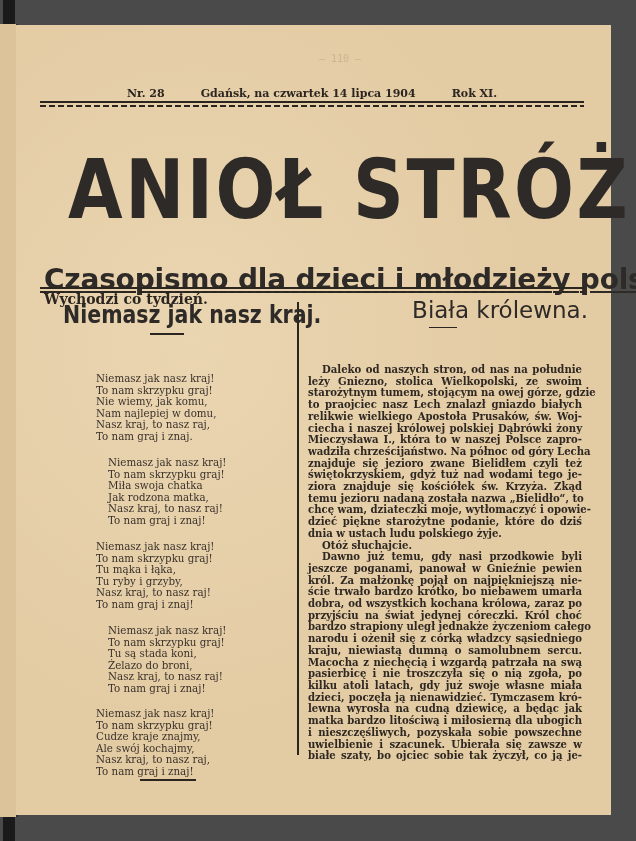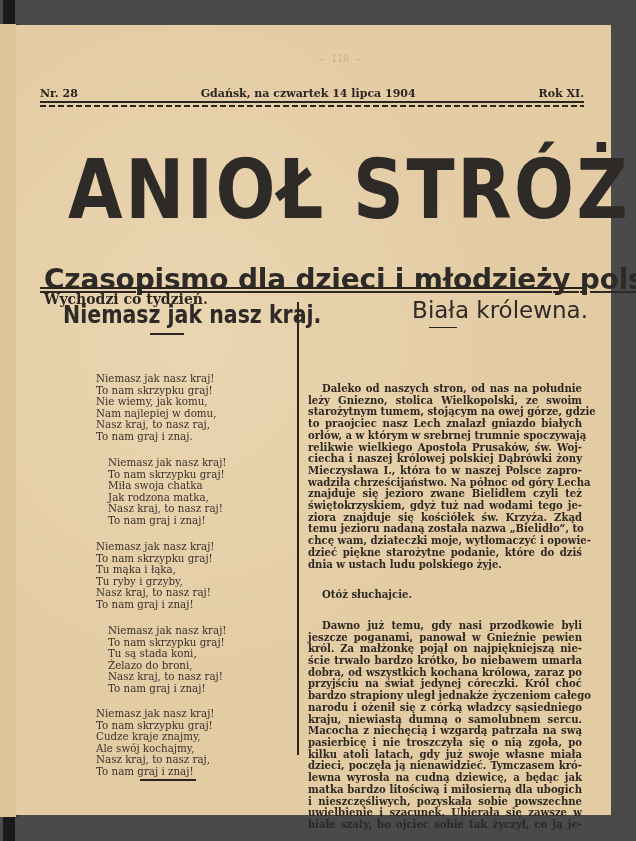--- a/index.html
+++ b/index.html
@@ -21,21 +21,21 @@
     color:#2b2520;
   }
   .ghost {
     position:absolute; left:255px; top:28px; font-size:10px; color:#cdb48d;
     font-family:"DejaVu Sans Mono", monospace;
     margin-left:48px;
   }
   .masthead-line {
     position:absolute; left:24px; top:62px; width:544px;
     font-family:"DejaVu Serif", serif; font-weight:bold; font-size:11px;
-    display:flex; justify-content:space-between; color:#2b2520;
+    display:flex; justify-content:center; color:#2b2520;gap:36px;
   }
   .rule-dash {
     position:absolute; left:24px; width:544px; height:5px;
     border-top:2px solid #2b2520;
     background-image: repeating-linear-gradient(90deg, #2b2520 0 6px, transparent 6px 9px);
     background-size:100% 2px; background-repeat:no-repeat; background-position:0 2px;
   }
   .title {
     position:absolute; left:52px; top:124px; width:520px;
     font-family:"DejaVu Sans", sans-serif; font-weight:bold;
@@ -68,21 +68,21 @@
     position:absolute; left:0; top:2px; width:284px; text-align:right;
     font-family:"DejaVu Sans", sans-serif; font-size:23px; color:#2e2a27; font-weight:normal;
   }
   .story-text {
     position:absolute; left:4px; top:69px; width:274px;
     font-size:10.1px; line-height:11.7px; color:#2f2822; font-weight:bold;
     text-align:justify;
   }
   .story-text .ln { display:block; white-space:nowrap; text-align:justify; text-align-last:justify; }
   .story-text .ln.last { text-align-last:left; }
-  .story-text .ind { padding-left:14px;margin-top:19px; }
+  .story-text .ind { padding-left:14px; }
 </style>
 </head>
 <body>
 
 <div class="left-black"></div>
 <div class="left-black b"></div>
 <div class="left-strip"></div>
 
 <div class="page">
   <div class="ghost">— 110 —</div>
@@ -150,21 +150,20 @@
   </div>
 
   <div class="col-right">
     <div class="story-title">Biała królewna.</div>
     <div class="short-rule" style="left:125px; top:32px; width:28px; height:1px;"></div>
     <div class="story-text" id="story">
         <span class="ln ind">Daleko od naszych stron, od nas na południe</span>
         <span class="ln">leży Gniezno, stolica Wielkopolski, ze swoim</span>
         <span class="ln">starożytnym tumem, stojącym na owej górze, gdzie</span>
         <span class="ln">to praojciec nasz Lech znalazł gniazdo białych</span>
-        <span class="ln">orłów, a w którym w srebrnej trumnie spoczywają</span>
         <span class="ln">relikwie wielkiego Apostoła Prusaków, św. Woj-</span>
         <span class="ln">ciecha i naszej królowej polskiej Dąbrówki żony</span>
         <span class="ln">Mieczysława I., która to w naszej Polsce zapro-</span>
         <span class="ln">wadziła chrześcijaństwo. Na północ od góry Lecha</span>
         <span class="ln">znajduje się jezioro zwane Bielidłem czyli też</span>
         <span class="ln">świętokrzyskiem, gdyż tuż nad wodami tego je-</span>
         <span class="ln">ziora znajduje się kościółek św. Krzyża. Zkąd</span>
         <span class="ln">temu jezioru nadaną została nazwa „Bielidło“, to</span>
         <span class="ln">chcę wam, dziateczki moje, wytłomaczyć i opowie-</span>
         <span class="ln">dzieć piękne starożytne podanie, które do dziś</span>

